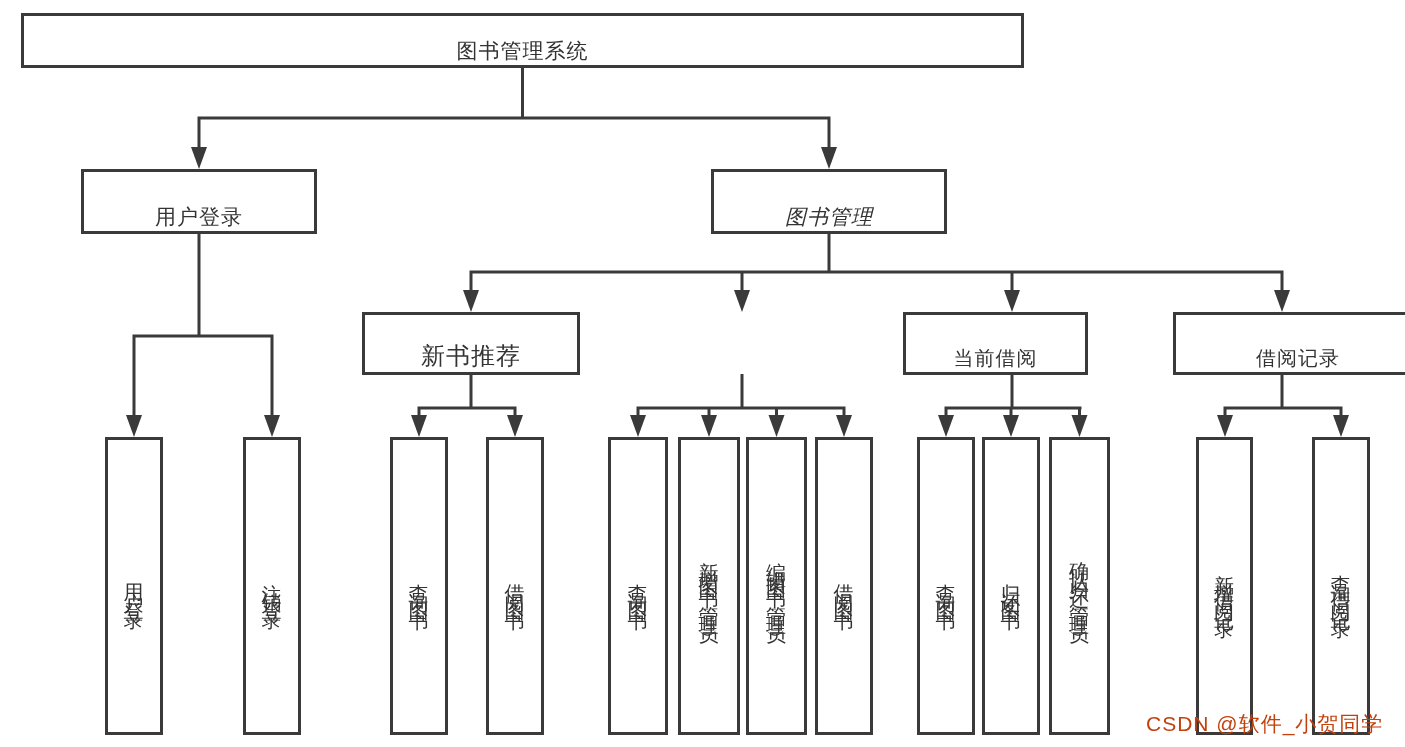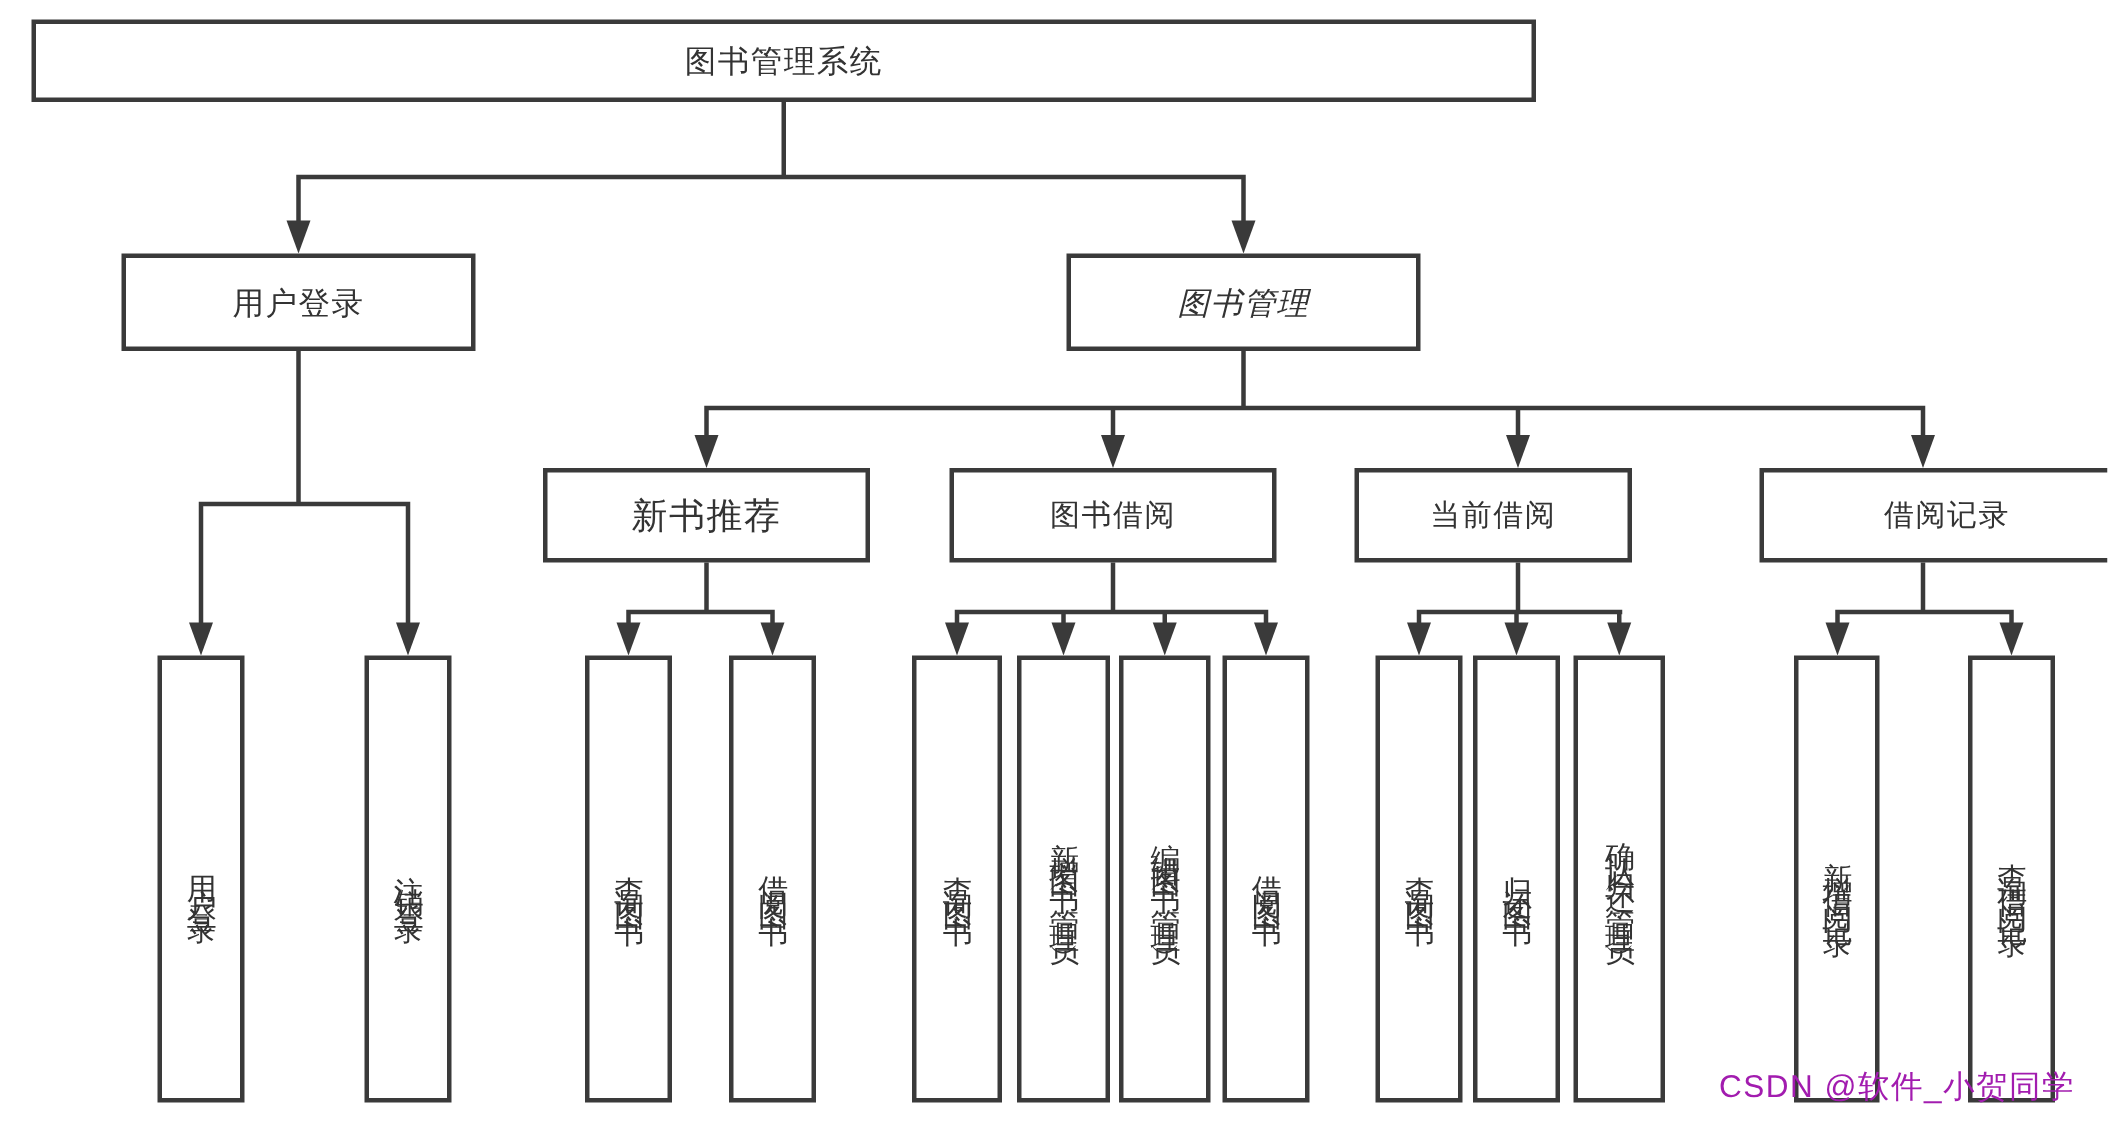--- a/index.html
+++ b/index.html
@@ -10,21 +10,21 @@
     font-family:"Liberation Sans","DejaVu Sans",sans-serif;
     color:#333333;
     overflow:hidden;
   }
   .wires{position:absolute;left:0;top:0;z-index:0;}
   .hbox{
     position:absolute;
     box-sizing:border-box;
     border:3px solid #3a3a3a;
     background:#ffffff;
-    display:flex;align-items:center;justify-content:center;
+    display:flex;align-items:flex-end;justify-content:center;
     font-size:21px;
     letter-spacing:1px;
     z-index:1;
   }
   .vbox{
     position:absolute;
     box-sizing:border-box;
     border:3px solid #3a3a3a;
     background:#ffffff;
     display:flex;align-items:center;justify-content:center;
@@ -35,21 +35,21 @@
     text-orientation:mixed;
     font-size:20px;
     letter-spacing:9px;
     line-height:1;
     white-space:nowrap;
   }
   .watermark{
     position:absolute;
     left:1146px;top:710px;
     font-size:21px;
-    color:#a21caf;
+    color:#c2410c;
     letter-spacing:1px;
     z-index:2;
     white-space:nowrap;
   }
 </style>
 </head>
 <body>
 
 <div class="stage">
 
@@ -100,23 +100,20 @@
   <div class="hbox" style="left:81px;top:169px;width:236px;height:65px;">
     <span>用户登录</span>
   </div>
   <div class="hbox" style="left:711px;top:169px;width:236px;height:65px;font-style:italic;">
     <span>图书管理</span>
   </div>
 
   <div class="hbox" style="left:362px;top:312px;width:218px;height:63px;font-size:24px;">
     <span>新书推荐</span>
   </div>
-  <div class="hbox" style="left:633px;top:312px;width:218px;height:63px;font-size:20px;">
-    <span>图书借阅</span>
-  </div>
   <div class="hbox" style="left:903px;top:312px;width:185px;height:63px;font-size:20px;">
     <span>当前借阅</span>
   </div>
   <div class="hbox" style="left:1173px;top:312px;width:250px;height:63px;font-size:20px;">
     <span>借阅记录</span>
   </div>
 
   <div class="vbox" style="left:105px;top:437px;width:58px;height:298px;">
     <span class="vtext">用户登录</span>
   </div>

